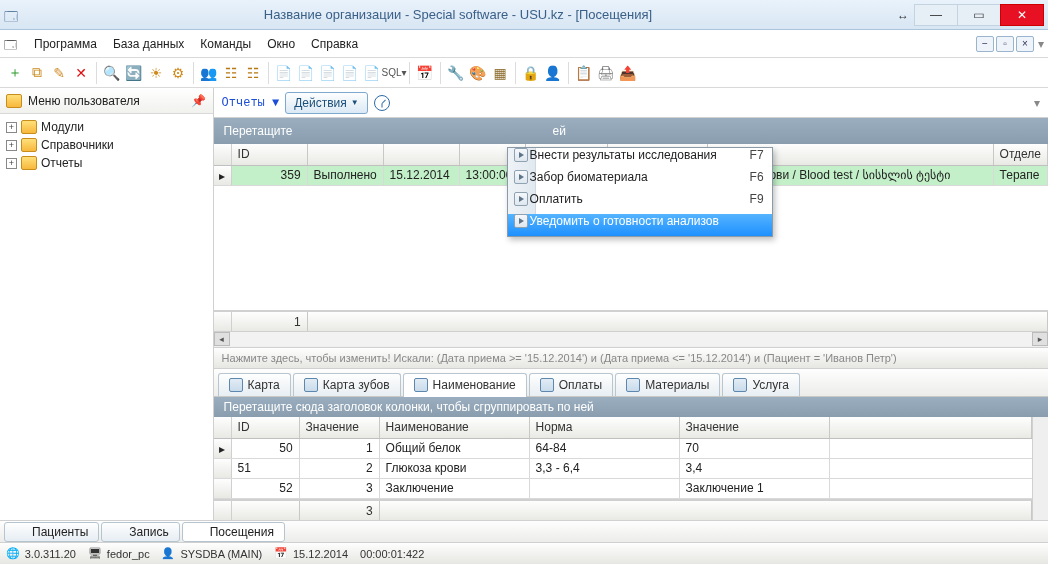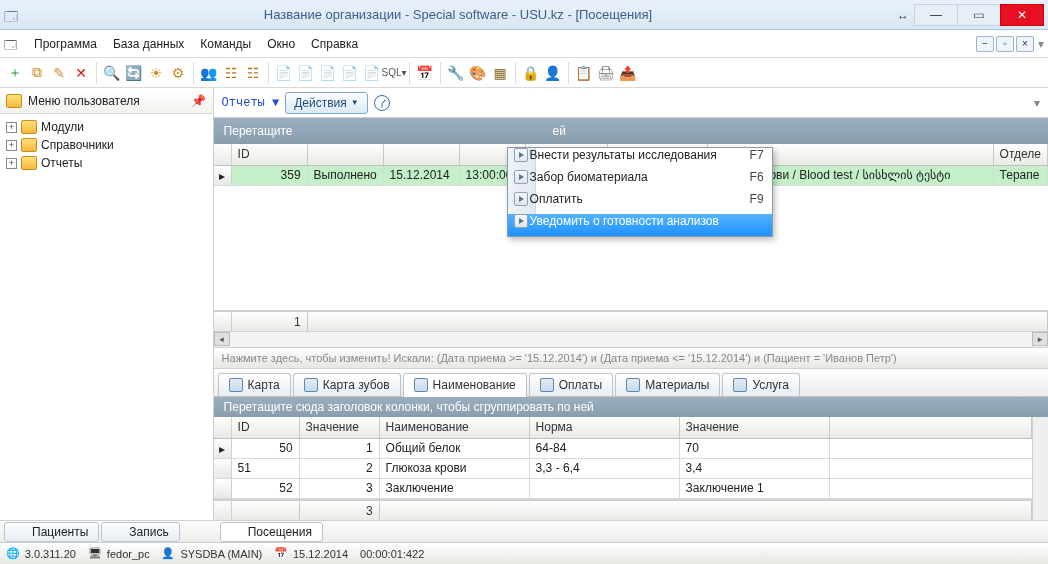--- a/index.html
+++ b/index.html
@@ -134,21 +134,21 @@
   .tab { border:1px solid #b8c6d1;border-bottom:none;background:linear-gradient(#fefefe,#e8eef3);padding:4px 10px;border-radius:3px 3px 0 0;display:flex;align-items:center;gap:5px;font-size:12px;color:#333; }
   .tab.active { background:#fff;padding-bottom:5px;margin-bottom:-1px; }
   .tab .ticon2 { width:14px;height:14px;border:1px solid #5d87ad;background:linear-gradient(#e2ecf5,#c9dbeb);border-radius:2px; }
   
   .bottom-grid { flex:1;display:flex;flex-direction:column;min-height:0; }
   
   .doc-tabs {
     height:22px;background:linear-gradient(#fefefe,#ececea);border-top:1px solid #d0d0d0;display:flex;align-items:center;padding:0 4px;gap:2px;
   }
   .doc-tab { border:1px solid #b6c4cf;background:linear-gradient(#fefefe,#e6edf3);padding:2px 10px;border-radius:3px;display:flex;align-items:center;gap:5px;font-size:12px; }
-  .doc-tab.active{background:#fff;margin-left:38px;}
+  .doc-tab.active{background:#fff;}
   .statusbar {
     height:22px;background:linear-gradient(#fefefe,#e6e6e2);border-top:1px solid #d0d0d0;display:flex;align-items:center;padding:0 6px;gap:12px;font-size:11px;color:#333;
   }
   .sb-item{display:flex;align-items:center;gap:5px;}
   
   .dropdown {
     position:absolute;top:59px;left:293px;width:266px;
     background:#fff;border:1px solid #8a9aa8;box-shadow:2px 3px 6px rgba(0,0,0,.25);
     z-index:100;
   }

